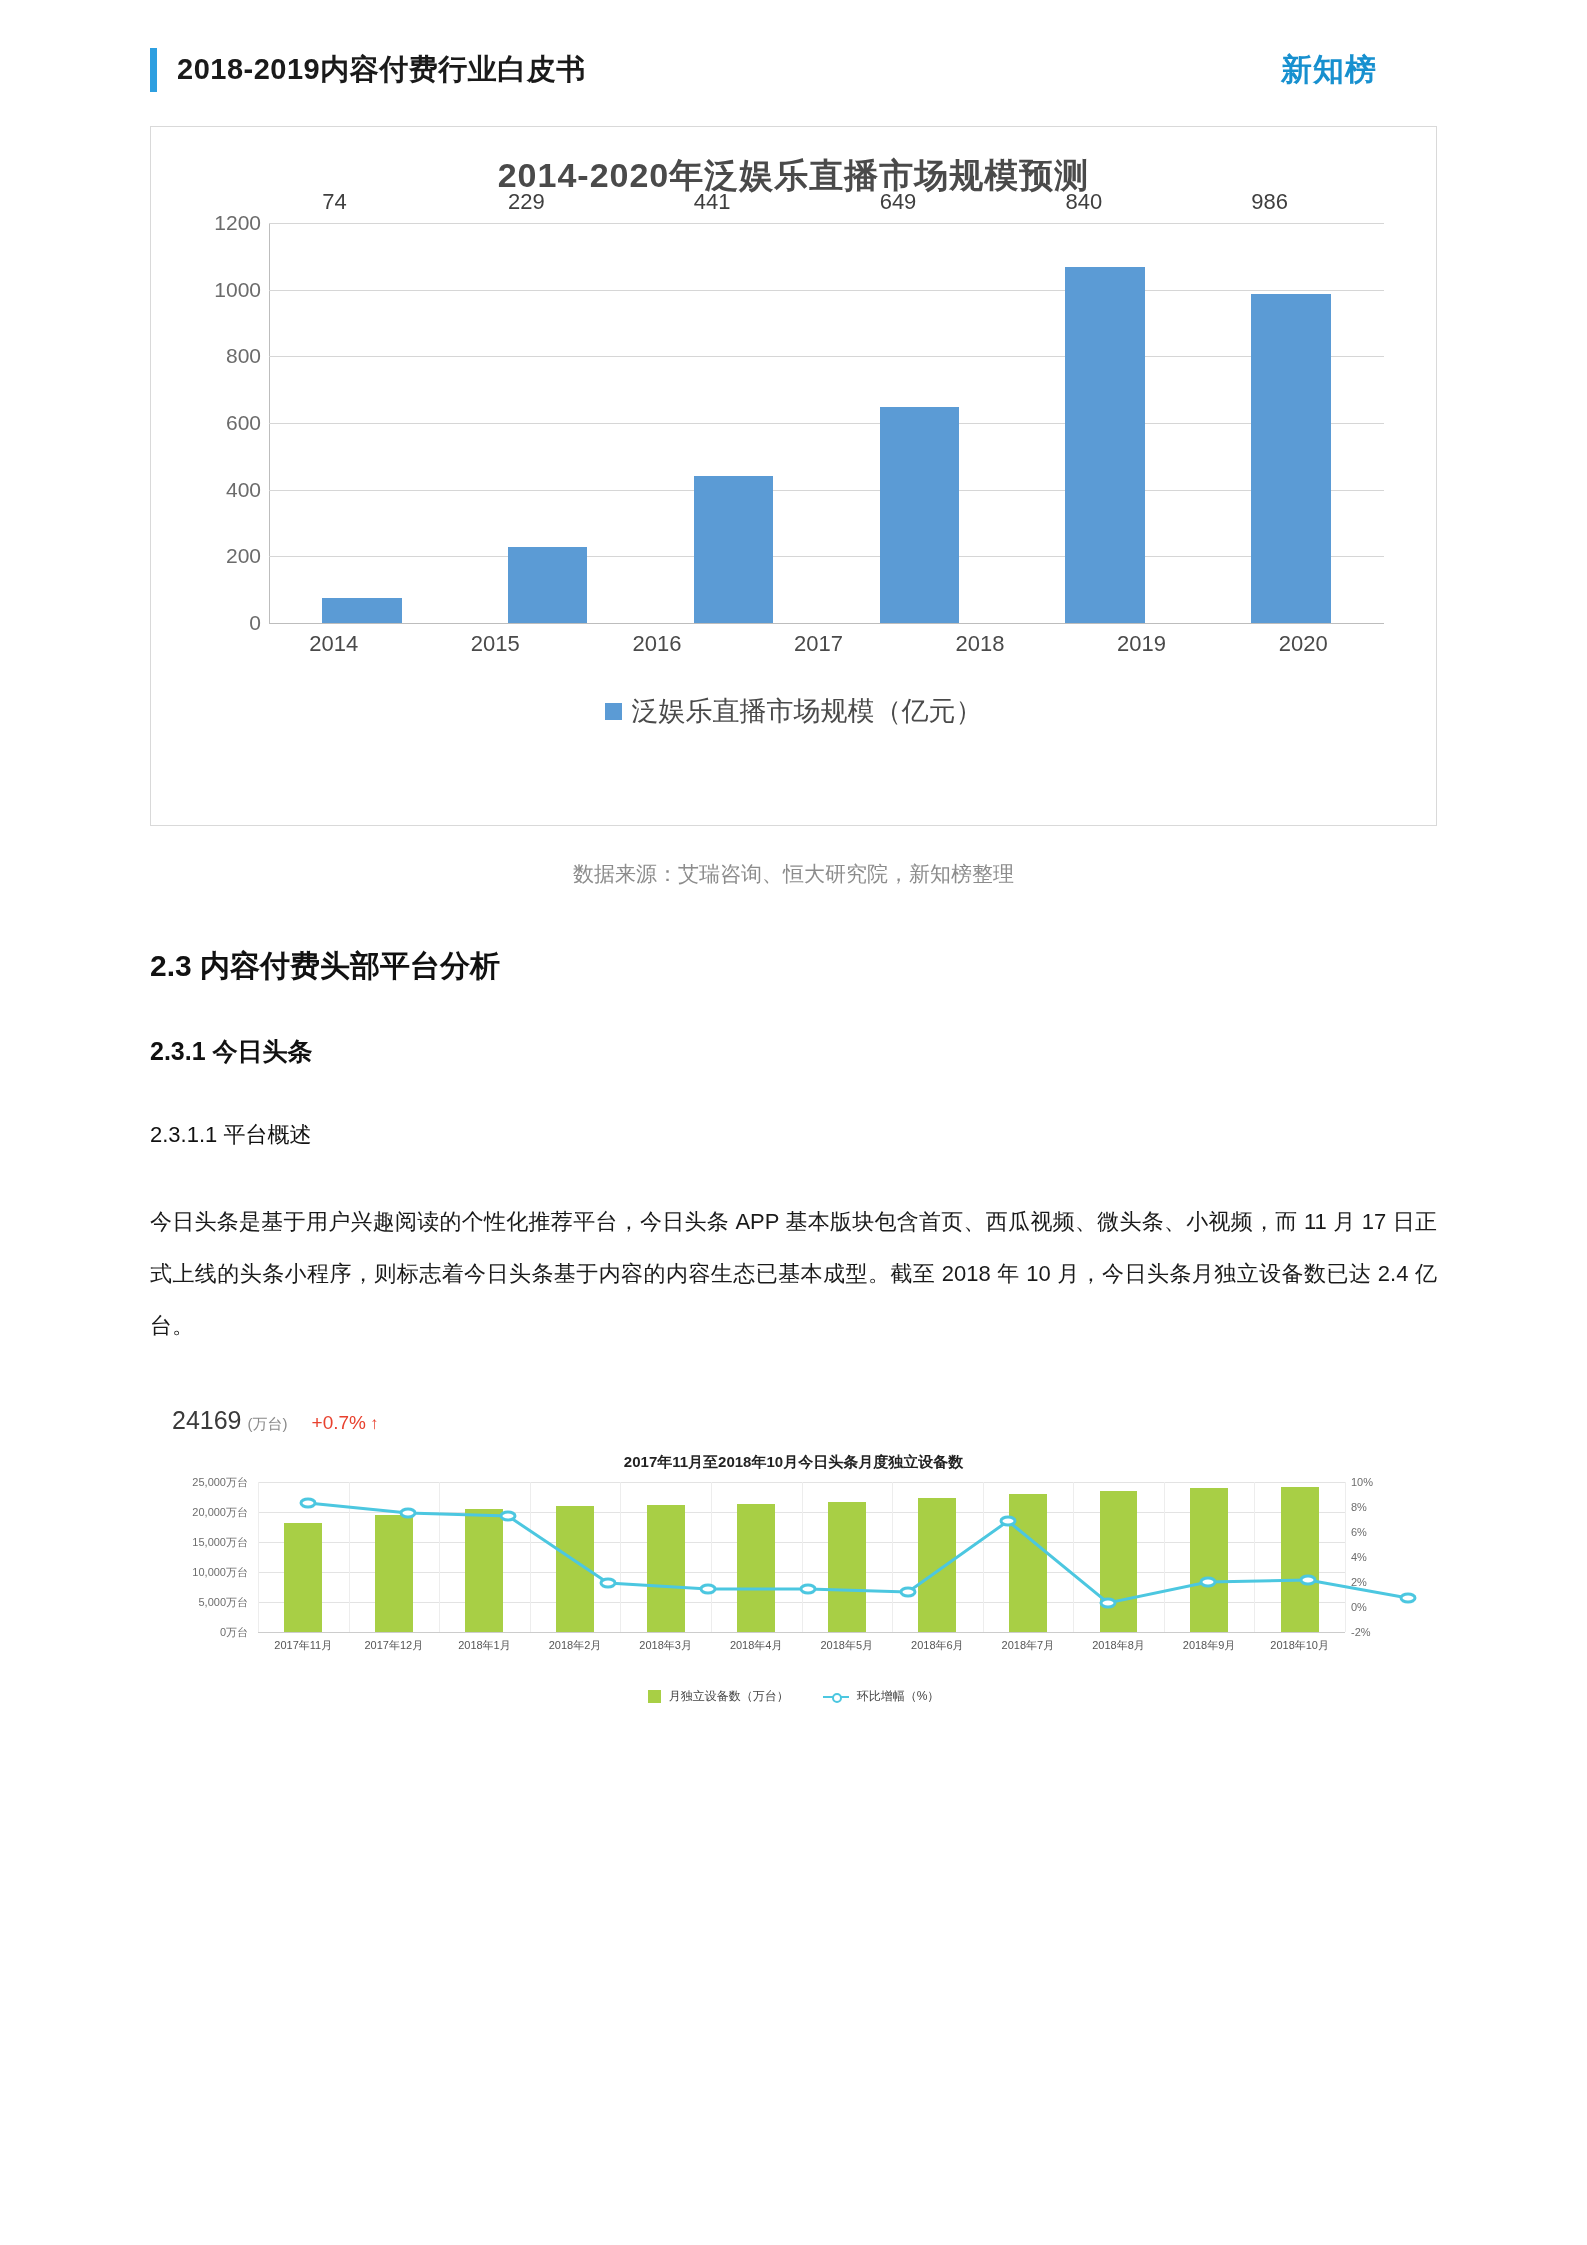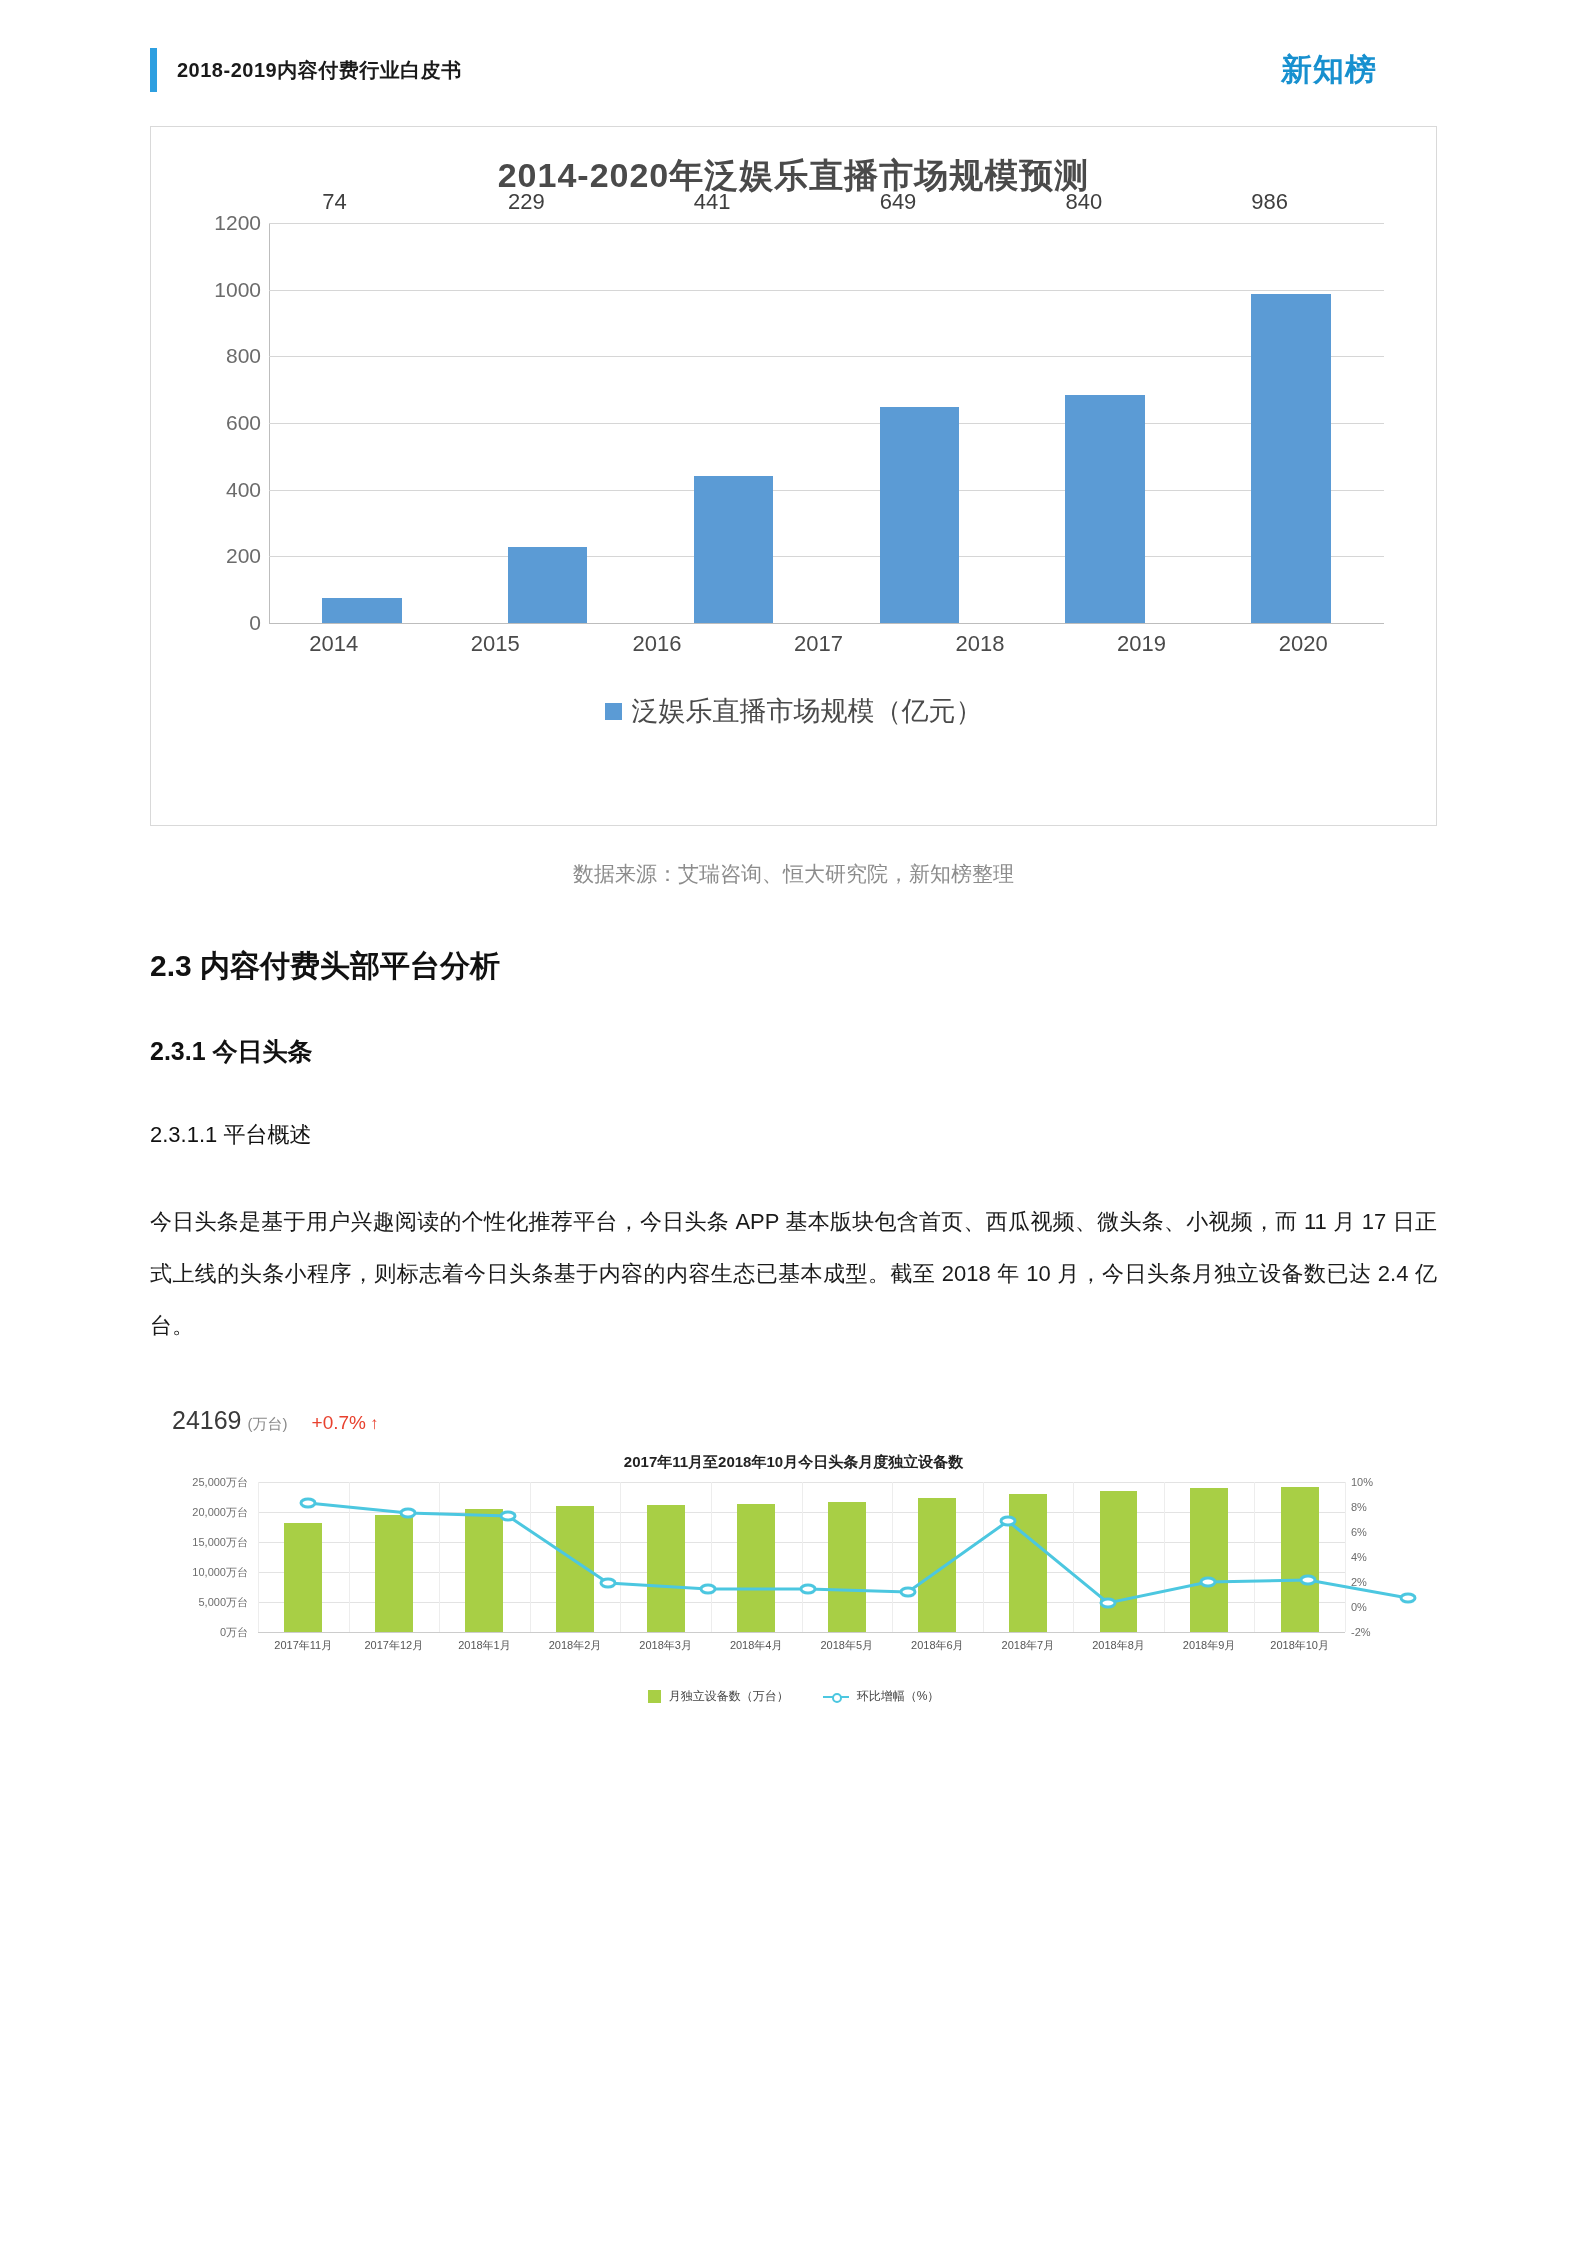--- a/index.html
+++ b/index.html
@@ -30,21 +30,21 @@
     padding-top: 40px;
     height: 60px;
   }
   .header-bar {
     width: 7px;
     height: 44px;
     background: #2e9fe0;
     margin-right: 20px;
   }
   .header-title {
-    font-size: 20px;
+    font-size: 29px;
     font-weight: bold;
     letter-spacing: 0.5px;
     color: #1a1a1a;
   }
   .header-logo {
     margin-left: auto;
     color: #1790cf;
     font-size: 31px;
     font-weight: bold;
     letter-spacing: 1px;
@@ -410,21 +410,21 @@
           <div class="c1-bar" style="height:147px;">
             <span class="c1-barval">441</span>
           </div>
         </div>
         <div class="c1-barwrap">
           <div class="c1-bar" style="height:216.3px;">
             <span class="c1-barval">649</span>
           </div>
         </div>
         <div class="c1-barwrap">
-          <div class="c1-bar" style="height:228px;">
+          <div class="c1-bar" style="height:356px;">
             <span class="c1-barval">840</span>
           </div>
         </div>
         <div class="c1-barwrap">
           <div class="c1-bar" style="height:328.6px;">
             <span class="c1-barval">986</span>
           </div>
         </div>
       </div>
       <div class="c1-xaxis-labels">

